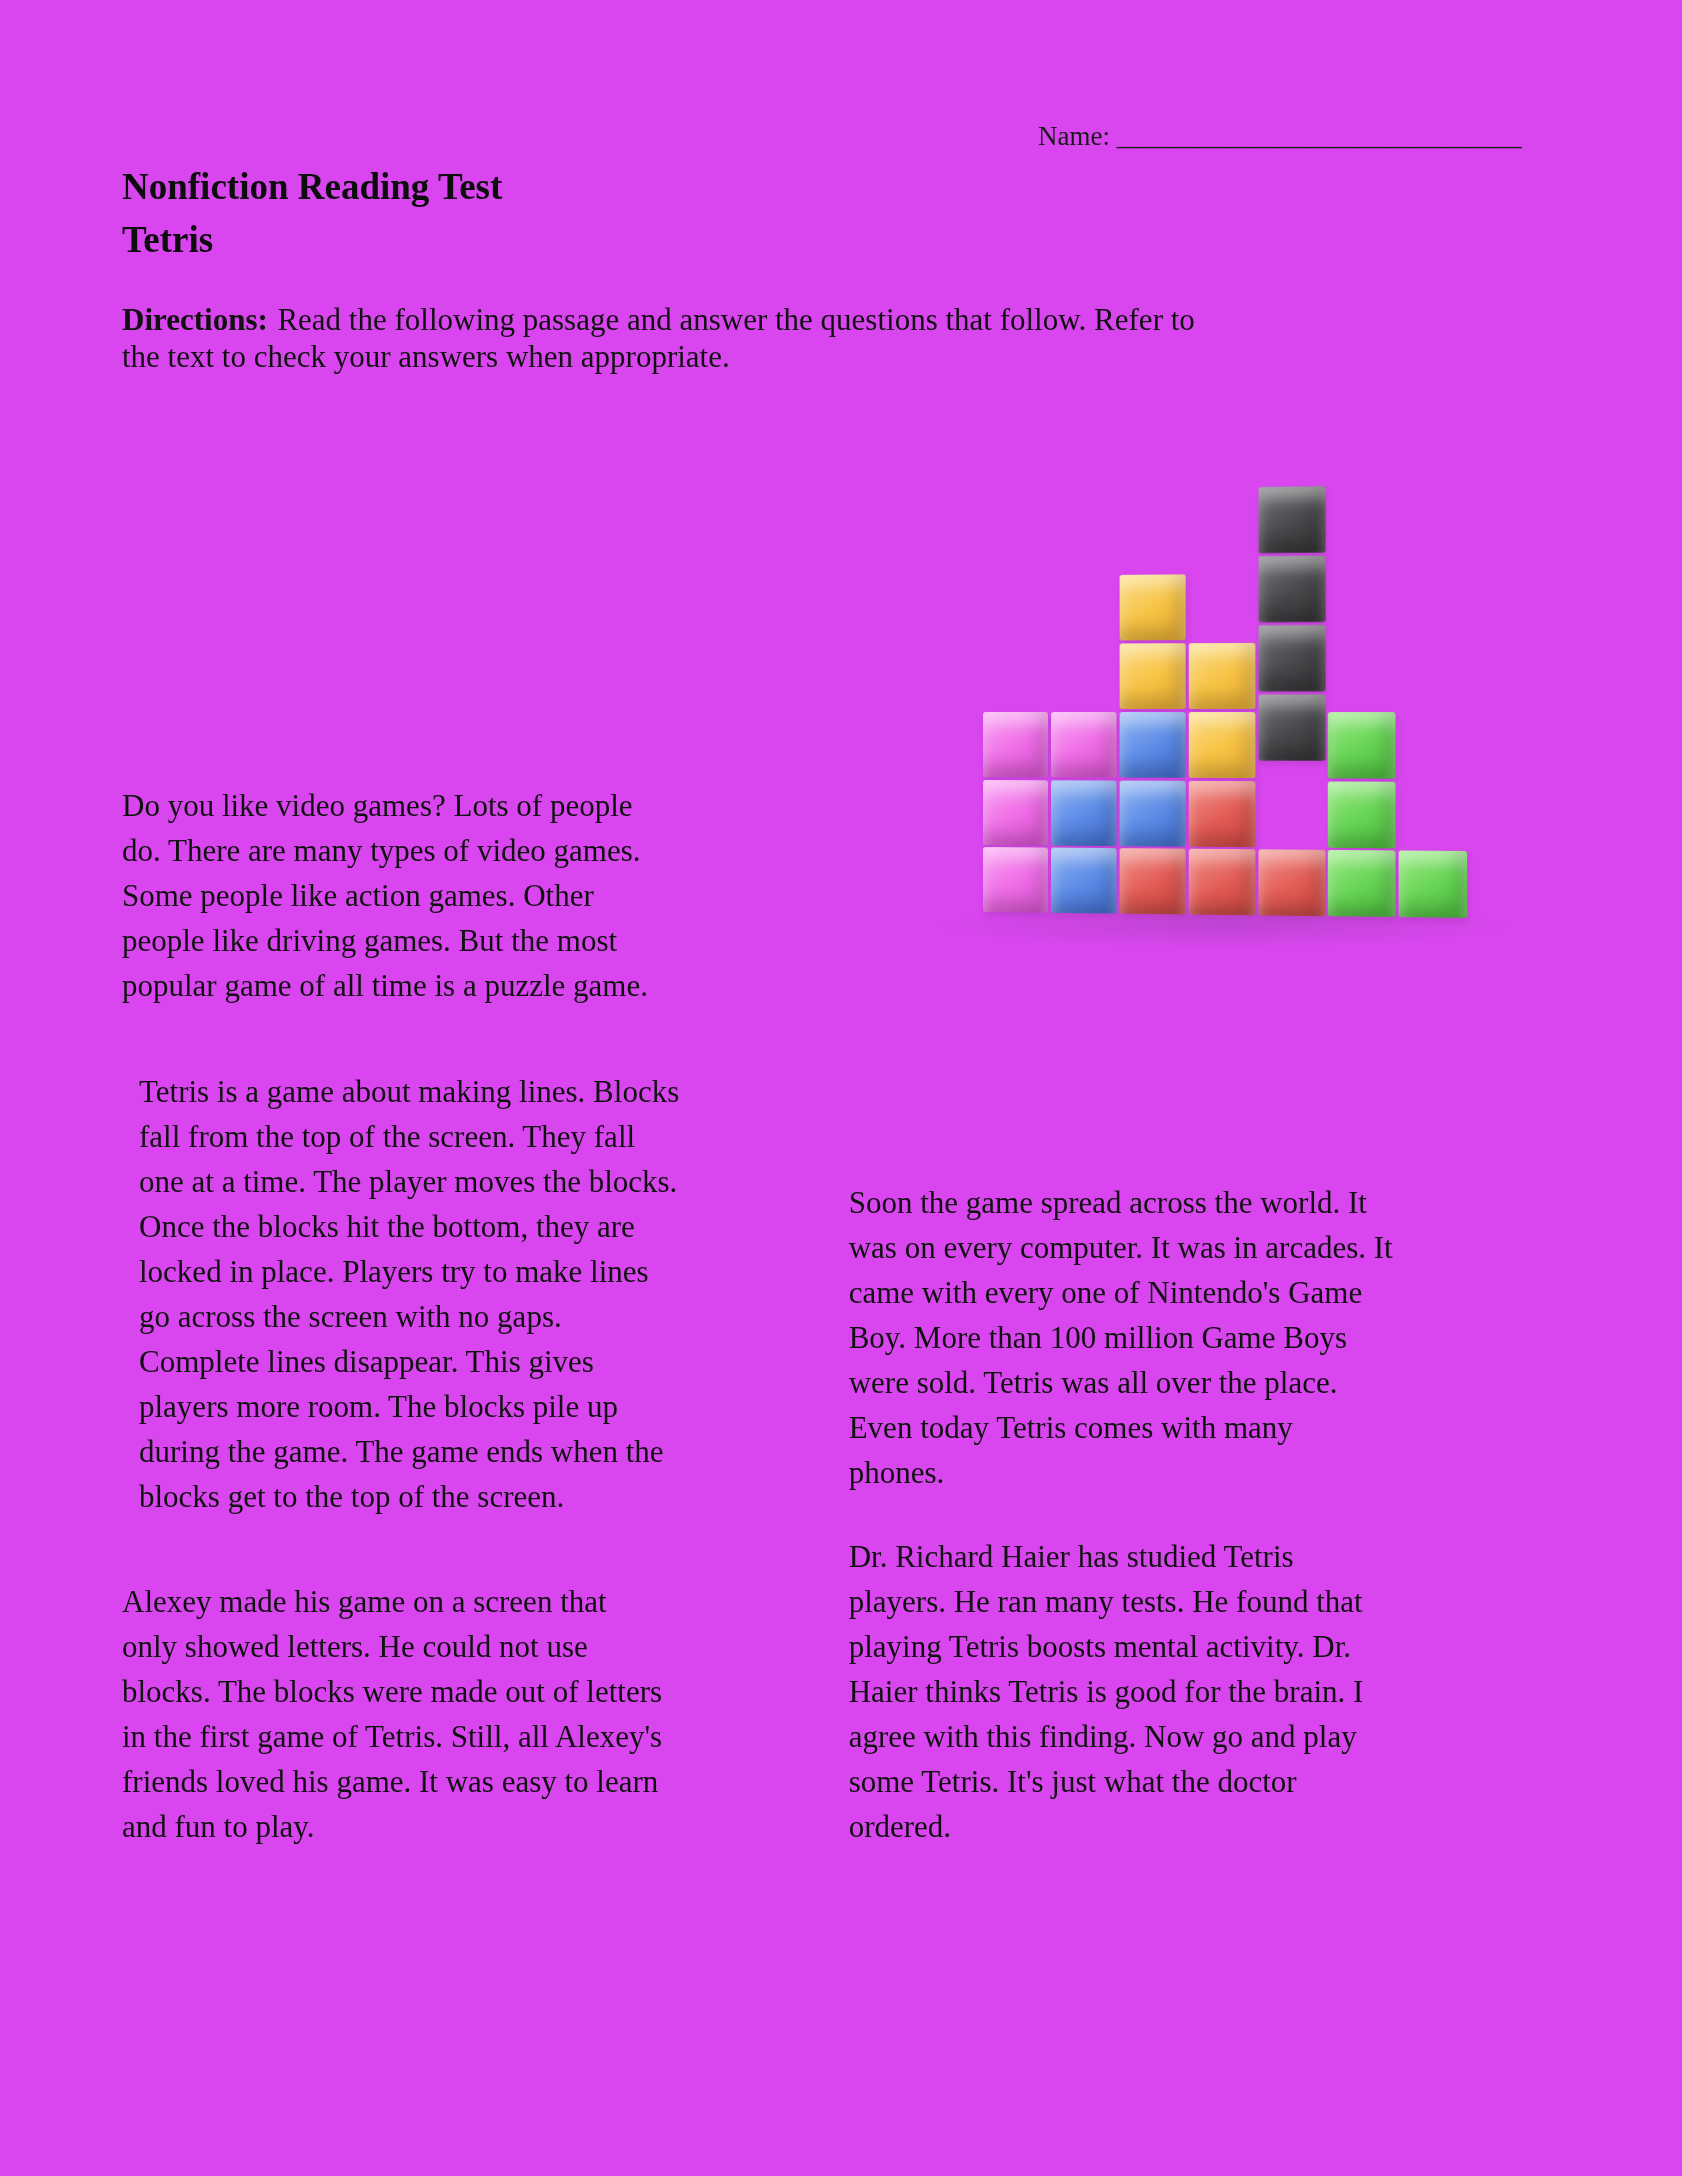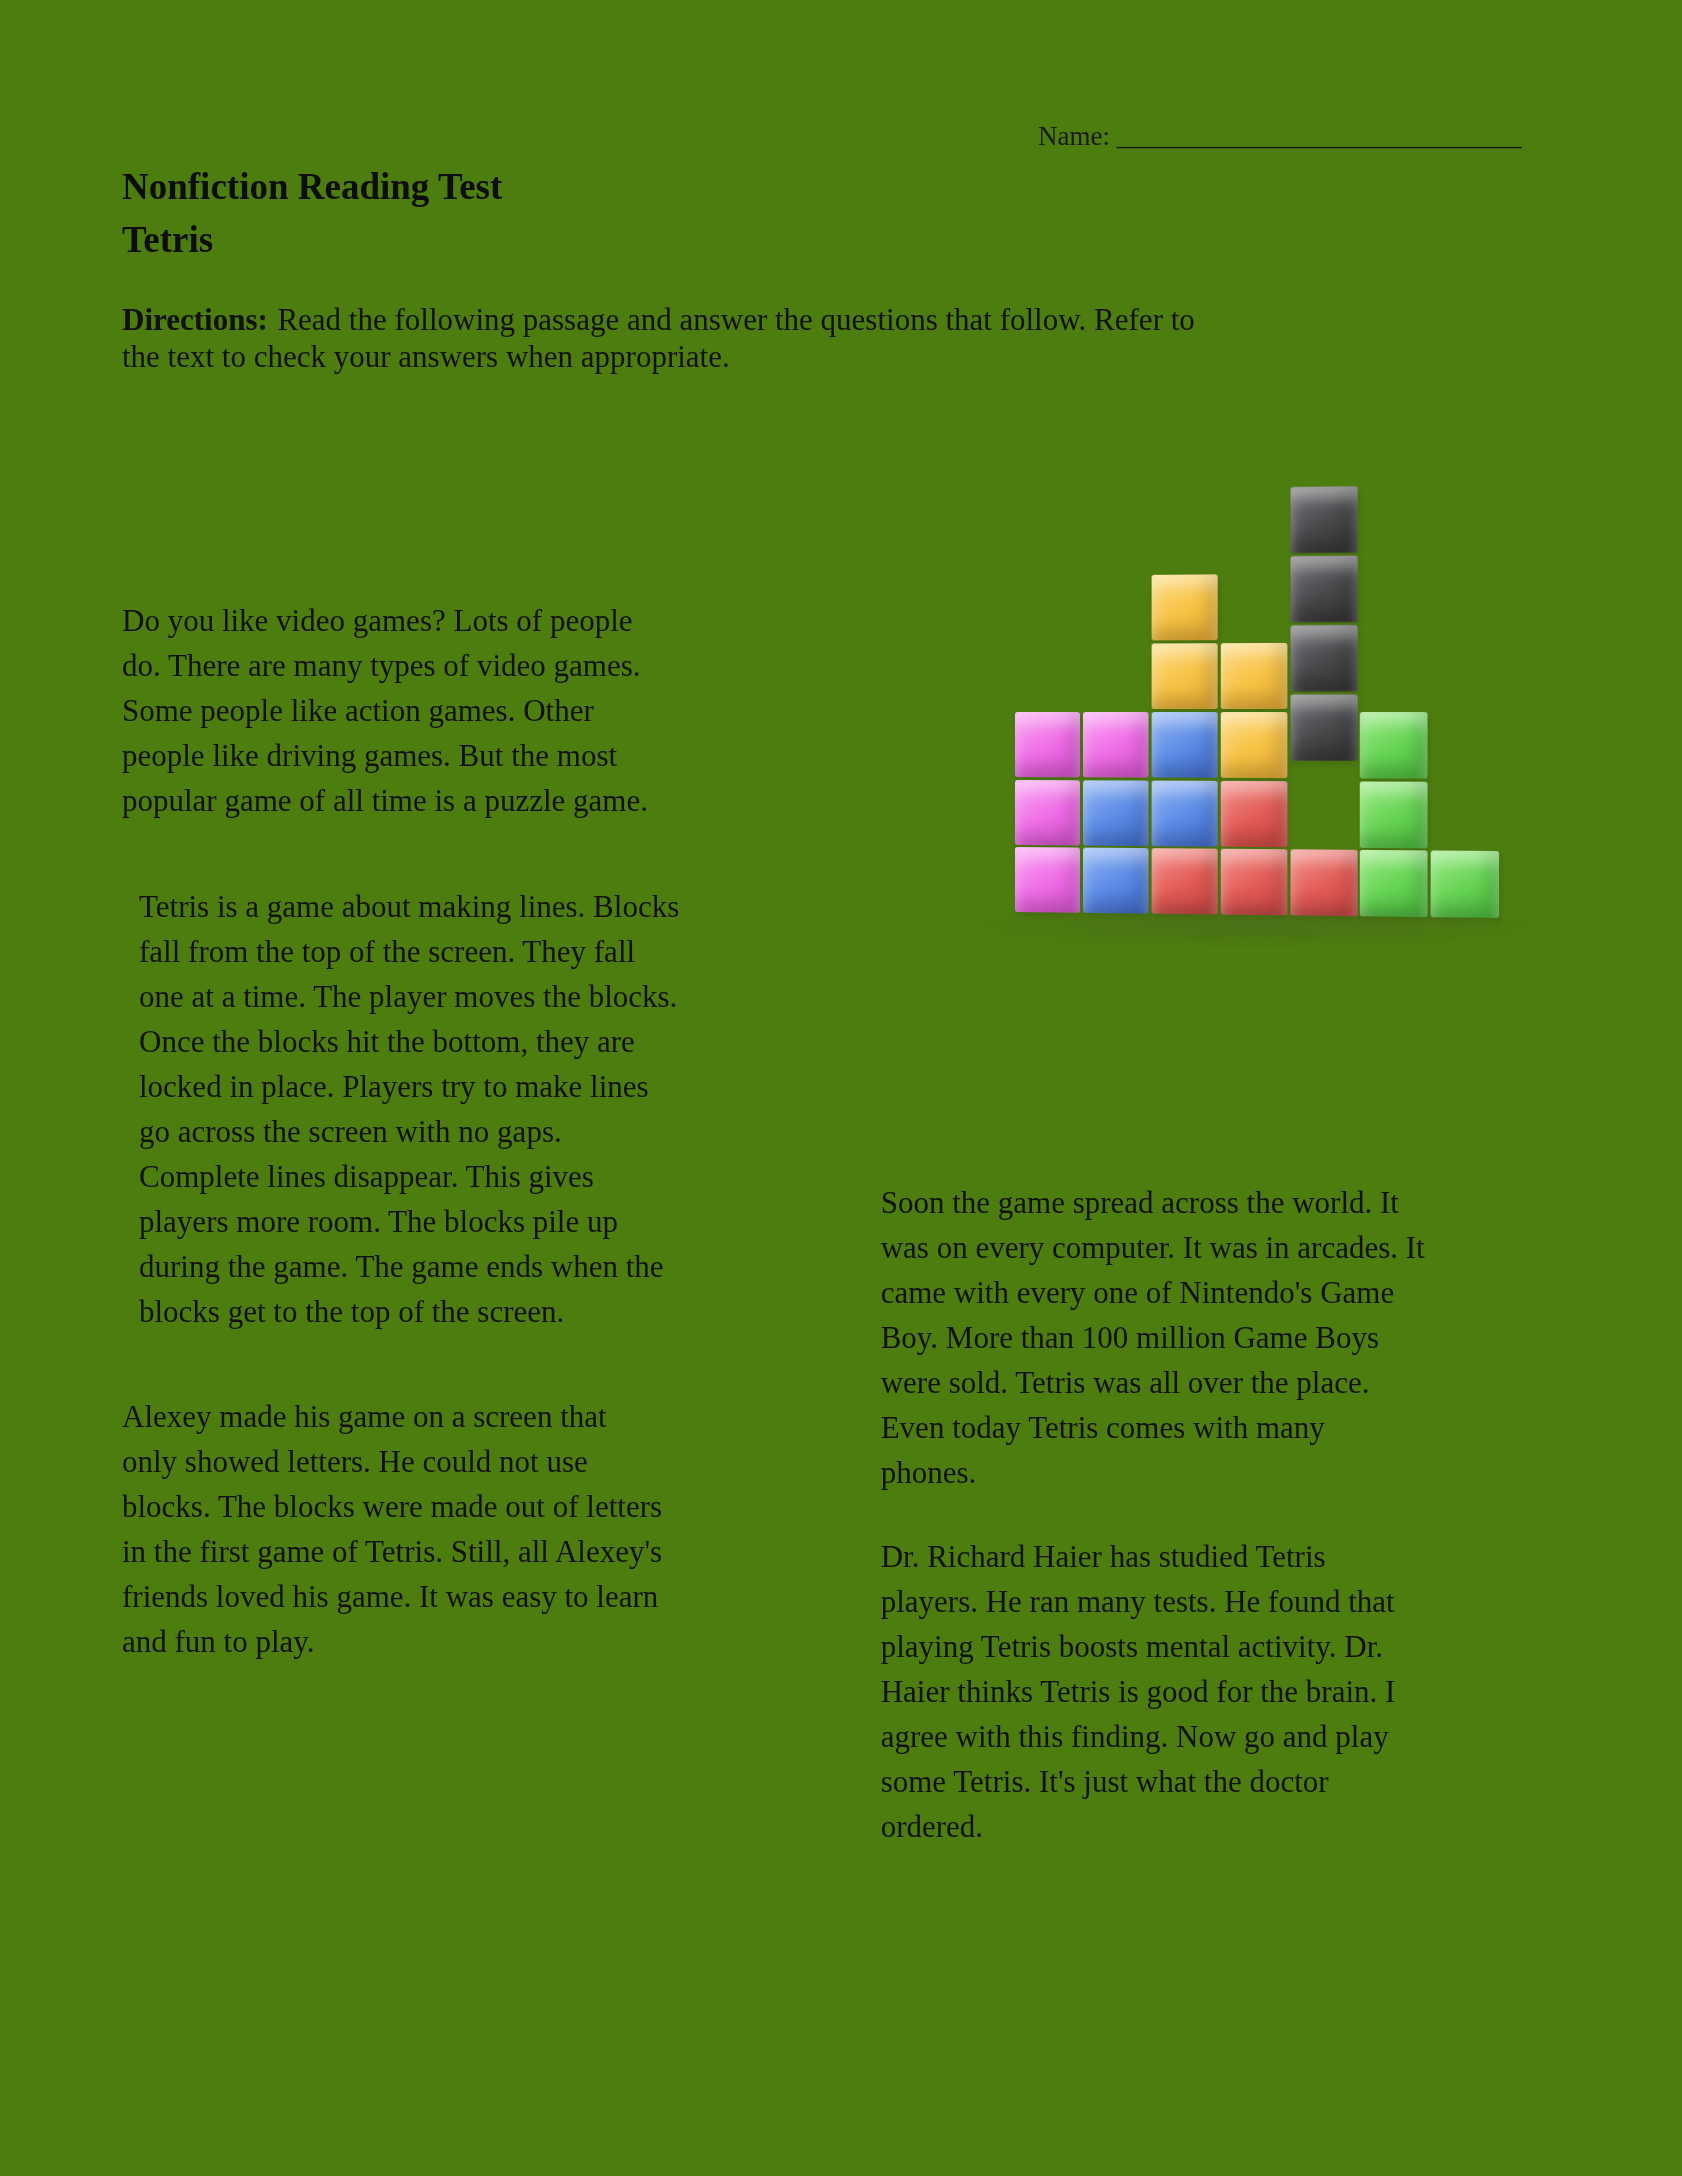--- a/index.html
+++ b/index.html
@@ -1,21 +1,21 @@
 <!DOCTYPE html>
 <html><head>
 <meta charset="utf-8">
 <style>
   * { margin: 0; padding: 0; box-sizing: border-box; }
   html, body { background: #ffffff; }
   .page {
     position: relative;
     width: 1682px;
     height: 2177px;
-    background: #4d7c0f;
+    background: #d946ef;
     color: #111111;
     font-family: "Liberation Serif", "DejaVu Serif", serif;
     overflow: hidden;
   }
   .name-line {
     position: absolute;
     left: 1038px;
     top: 121px;
     font-size: 27px;
     white-space: nowrap;
@@ -39,22 +39,21 @@
     margin-top: 35px;
     font-size: 31px;
     line-height: 37px;
     width: 1134px;
   }
   .directions b { margin-right: 9.6px; }
   .directions span { white-space: pre-line; }
   .columns {
     margin-top: 37px;
     display: flex;
-    align-items: center;
-    gap: 32px;
+    align-items: flex-end;
   }
   .col-left  { width: 719px; flex: 0 0 719px; }
   .col-right { width: 735px; flex: 0 0 735px; margin-left: 7.7px; }
   .para {
     font-size: 31px;
     line-height: 45px;
     white-space: pre-line;
     color: #111111;
   }
   .col-left  .para + .para { margin-top: 58px; }

